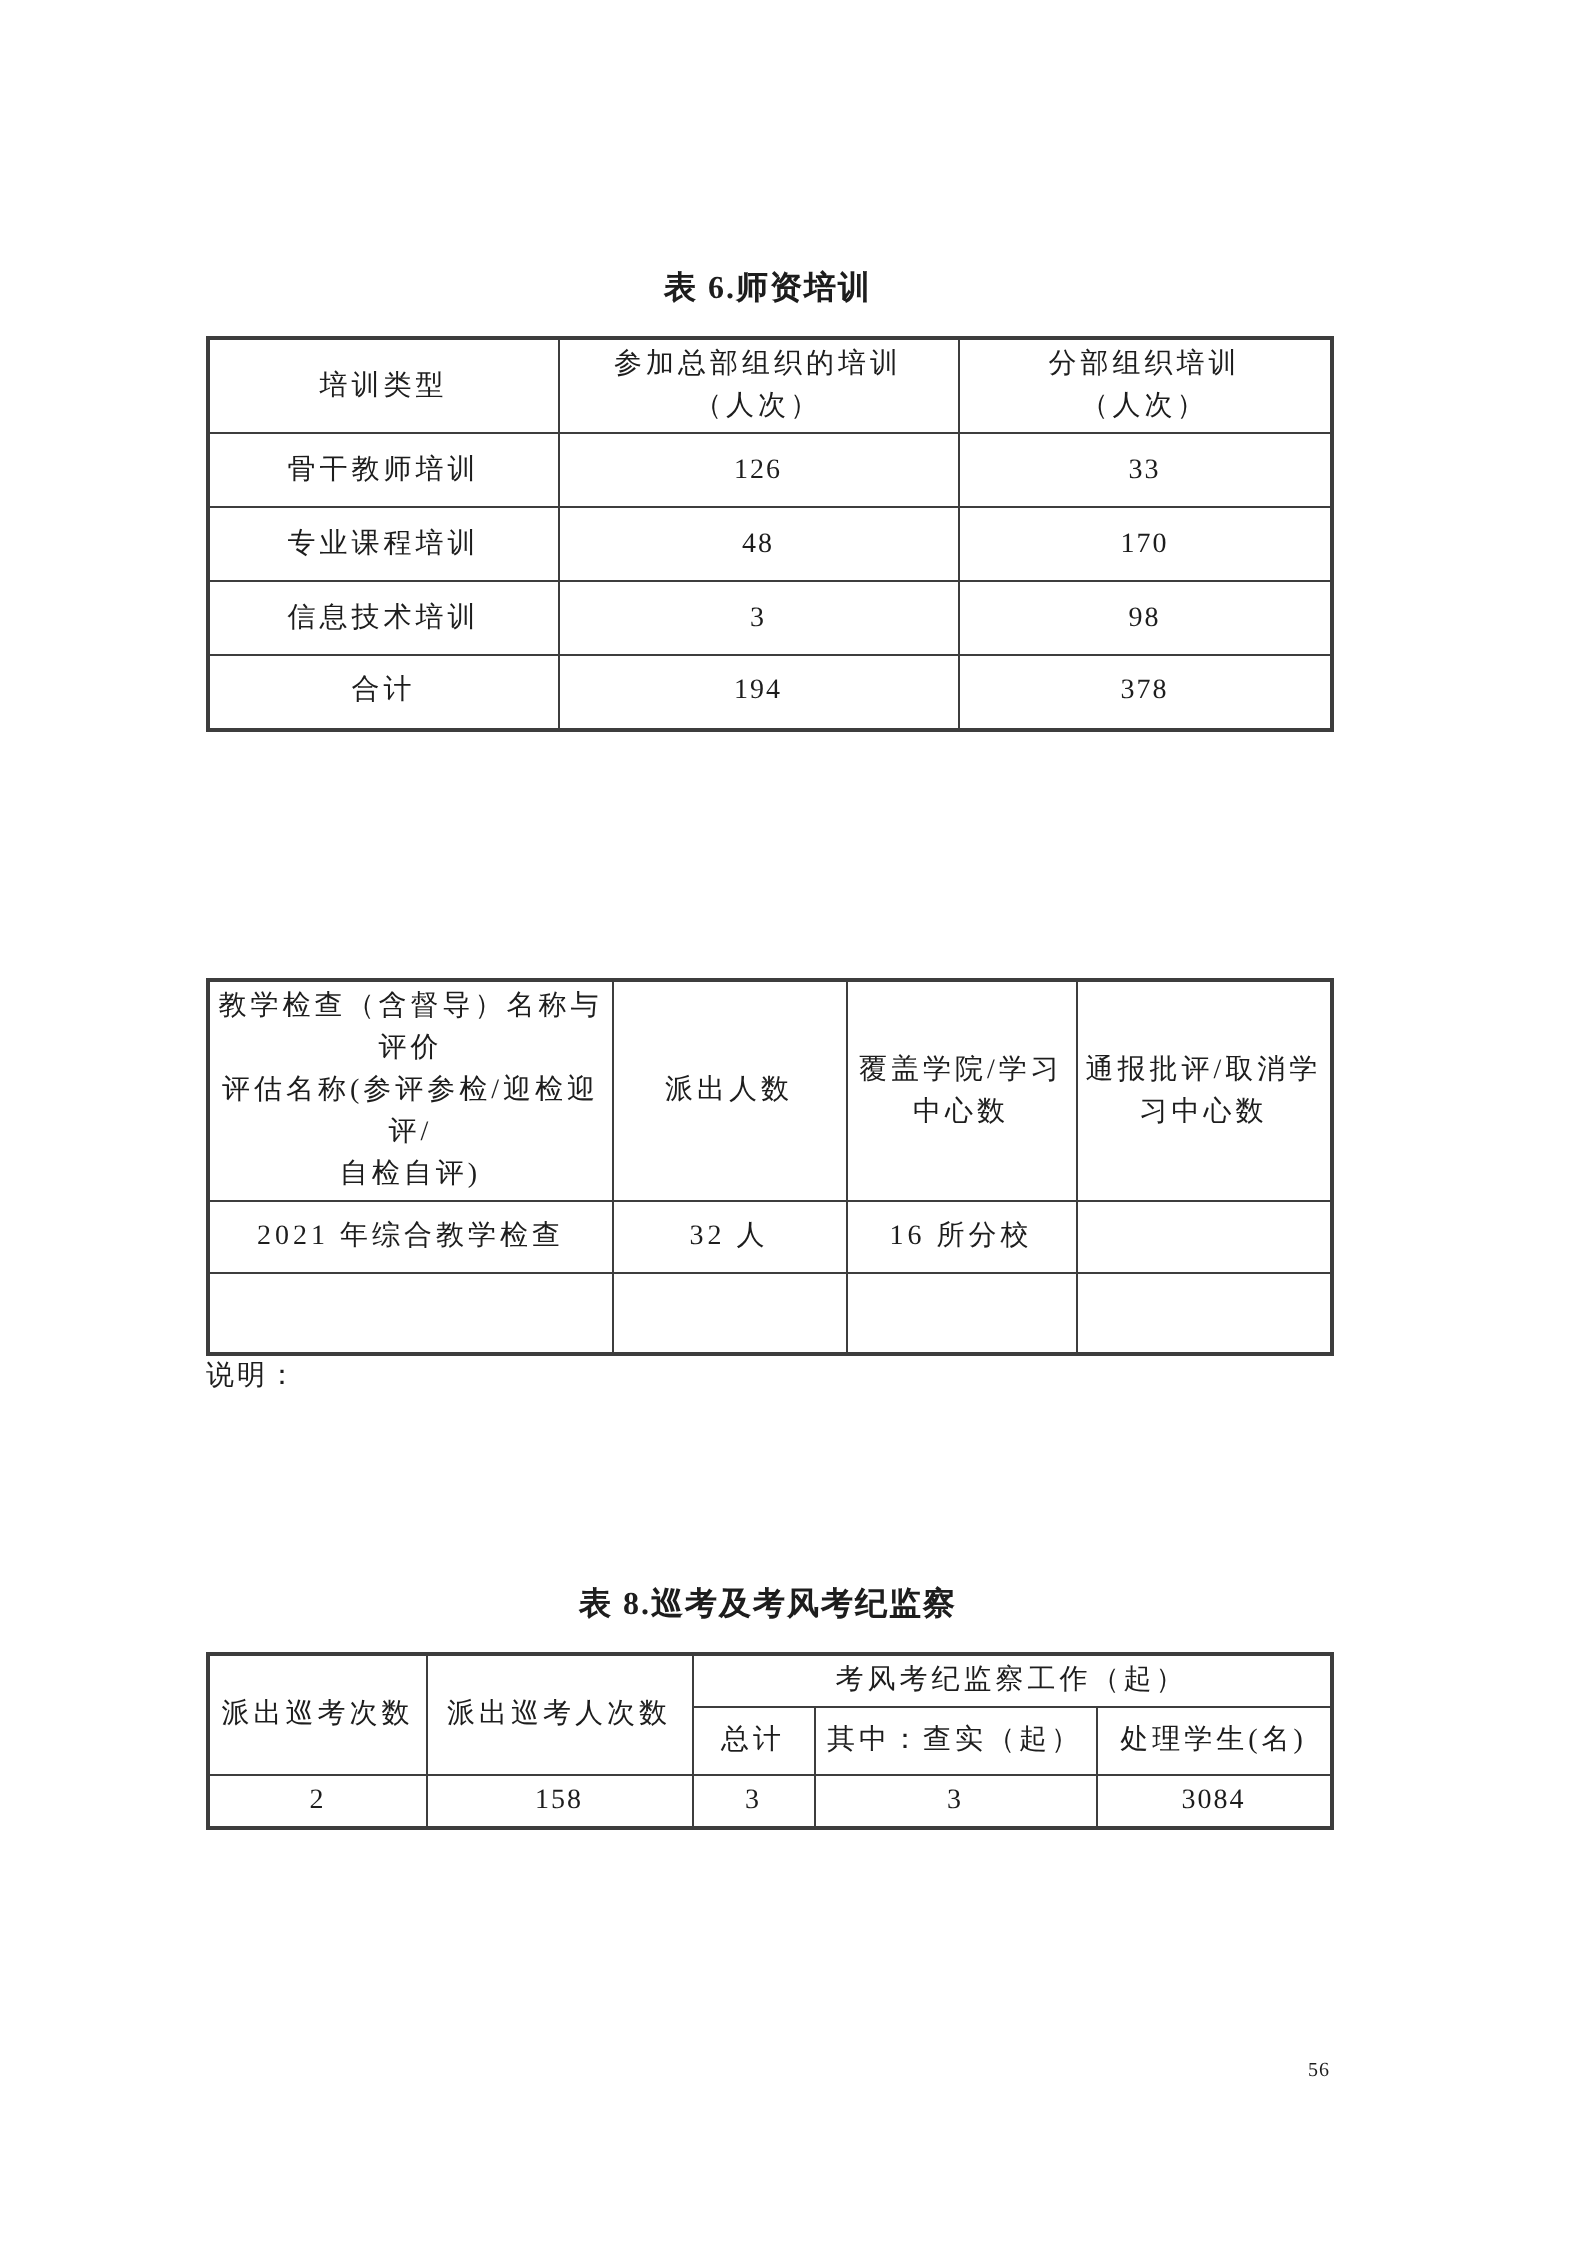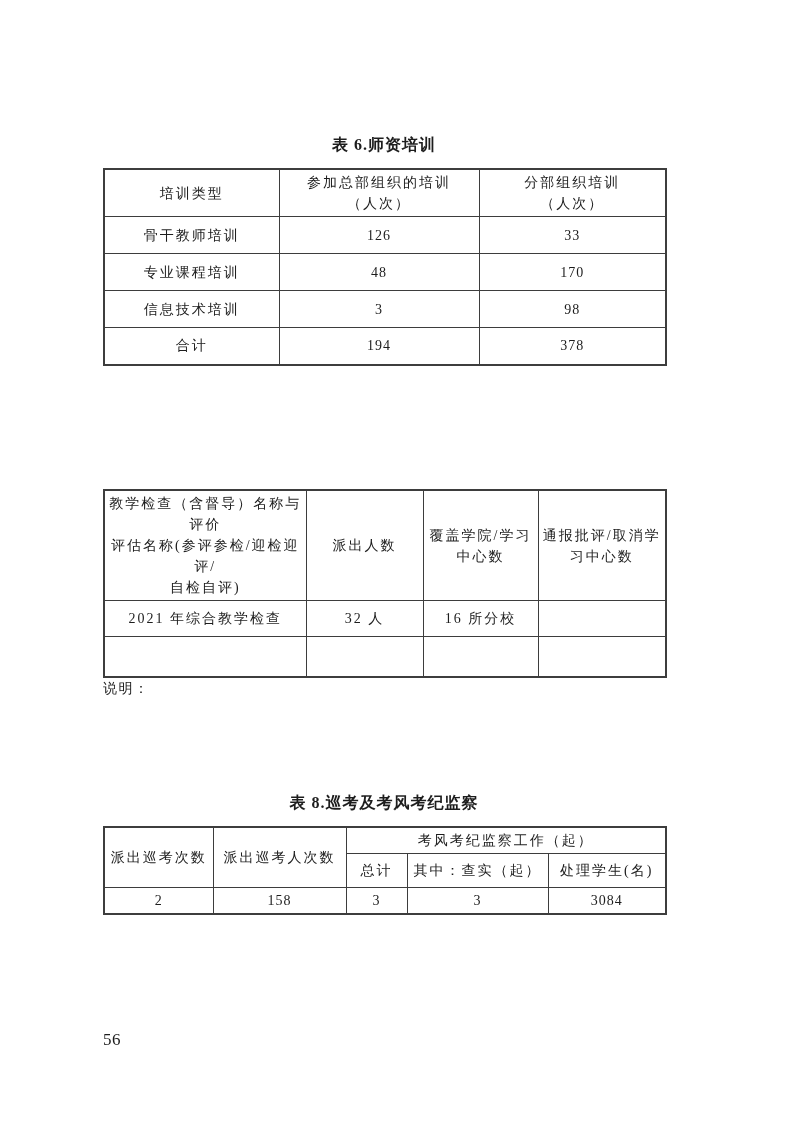--- a/index.html
+++ b/index.html
@@ -58,22 +58,22 @@
     font-size: 14px;
     line-height: 24px;
     letter-spacing: 1.5px;
     white-space: pre-line;
     text-align: left;
   }
   .page-number {
     position: absolute;
     left: 103px;
     width: 562px;
-    text-align: left;
-    font-size: 17px;
+    text-align: right;
+    font-size: 10px;
     letter-spacing: 0.5px;
   }
 </style>
 </head>
 <body>
 
 <div class="page">
 
   <div class="content-abs tbl-title" style="top:131px;">表 6.师资培训</div>
 

